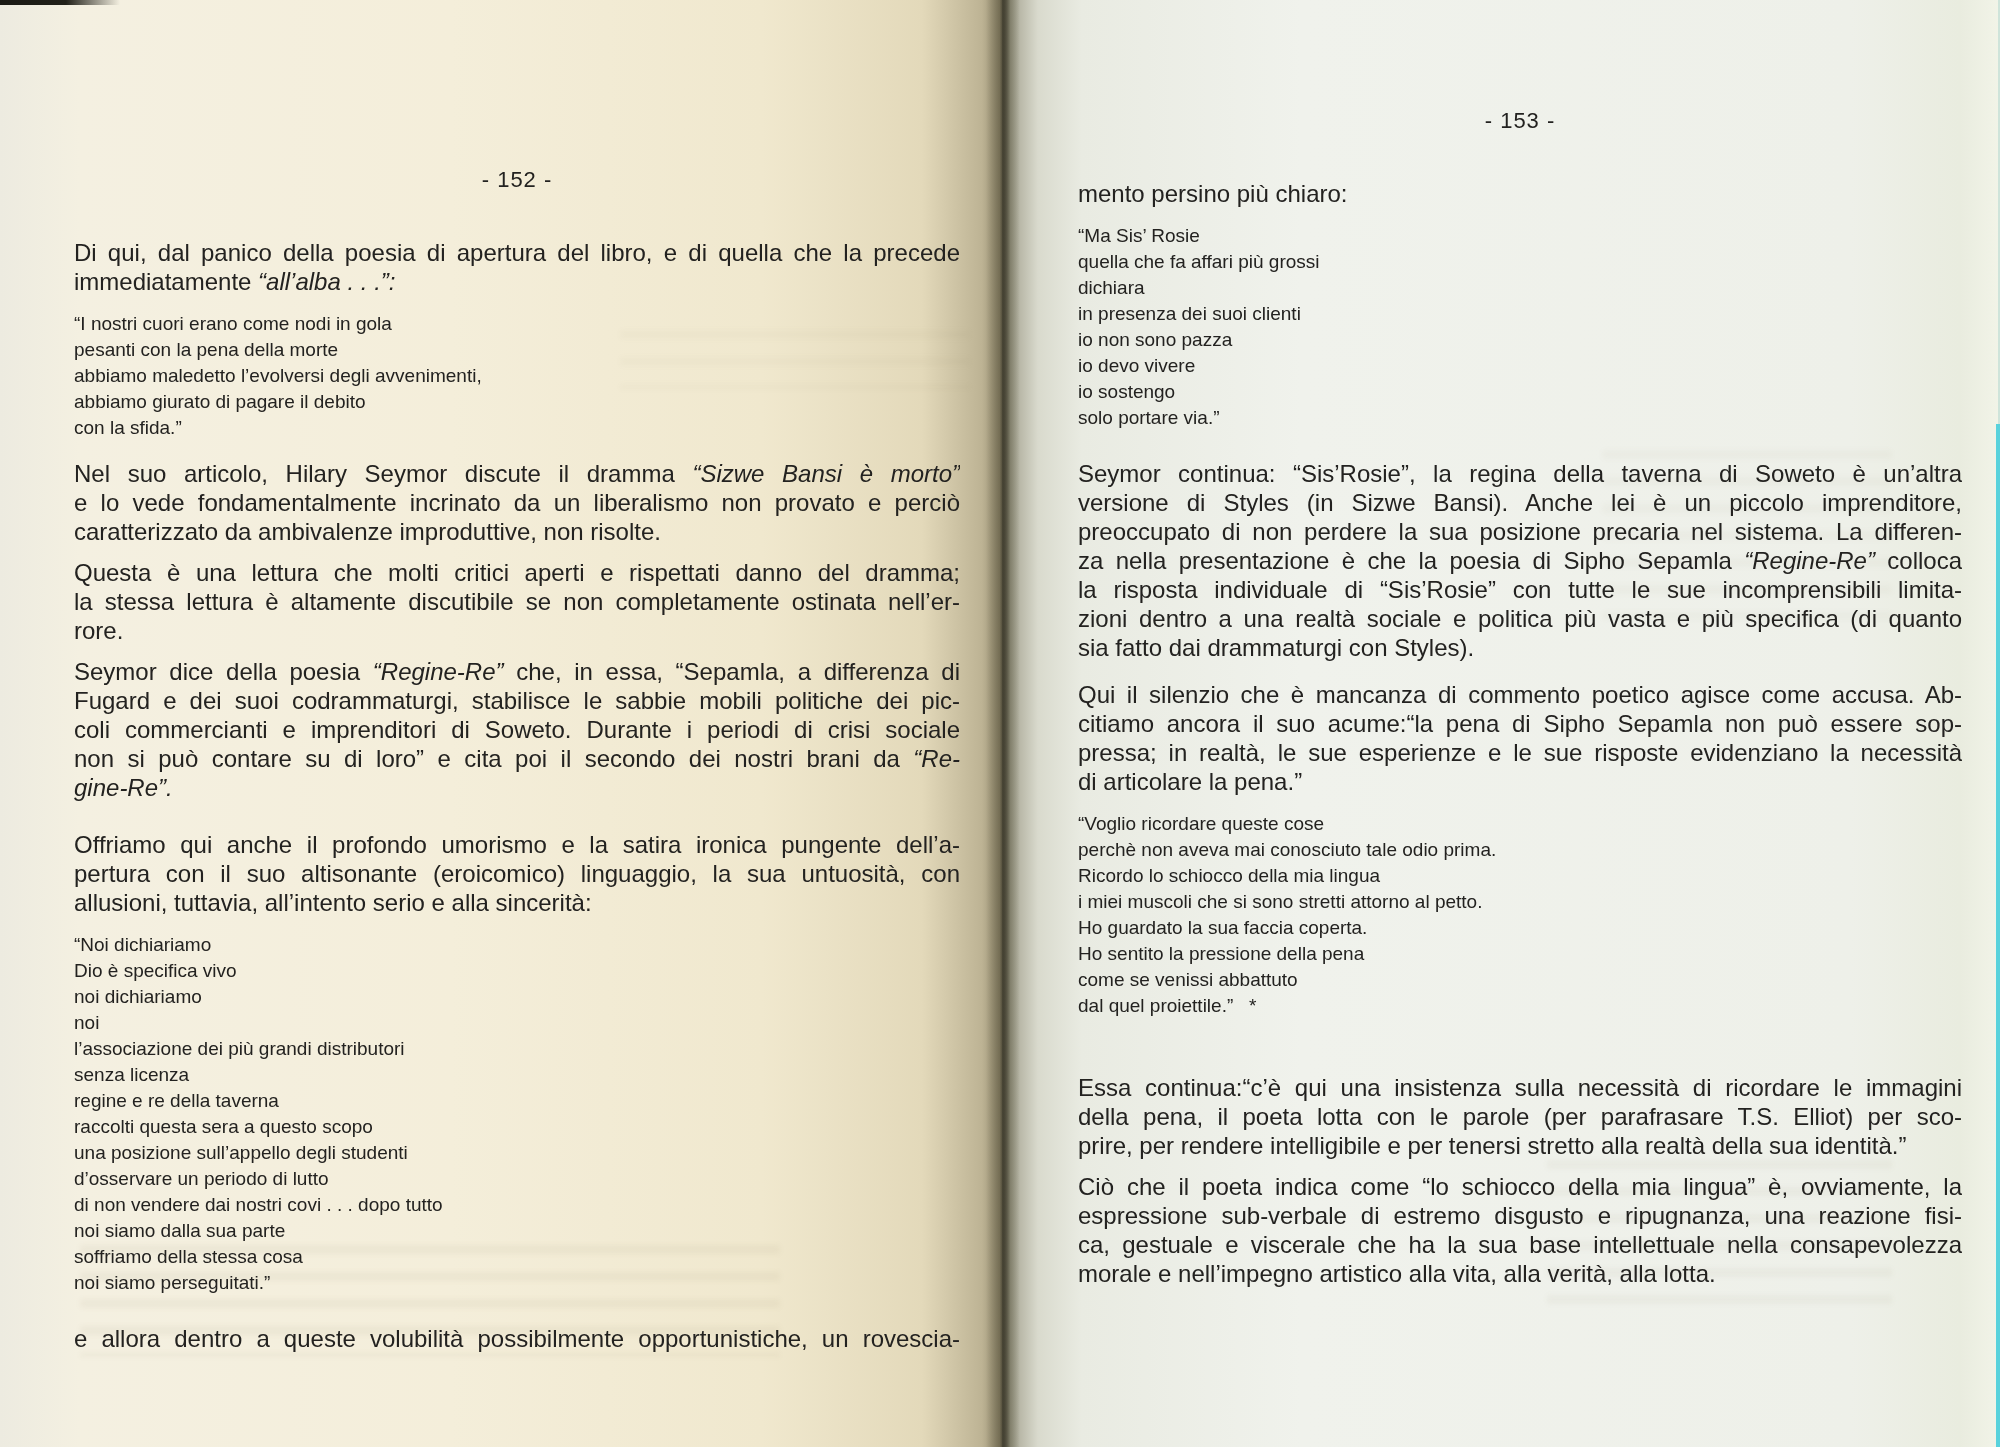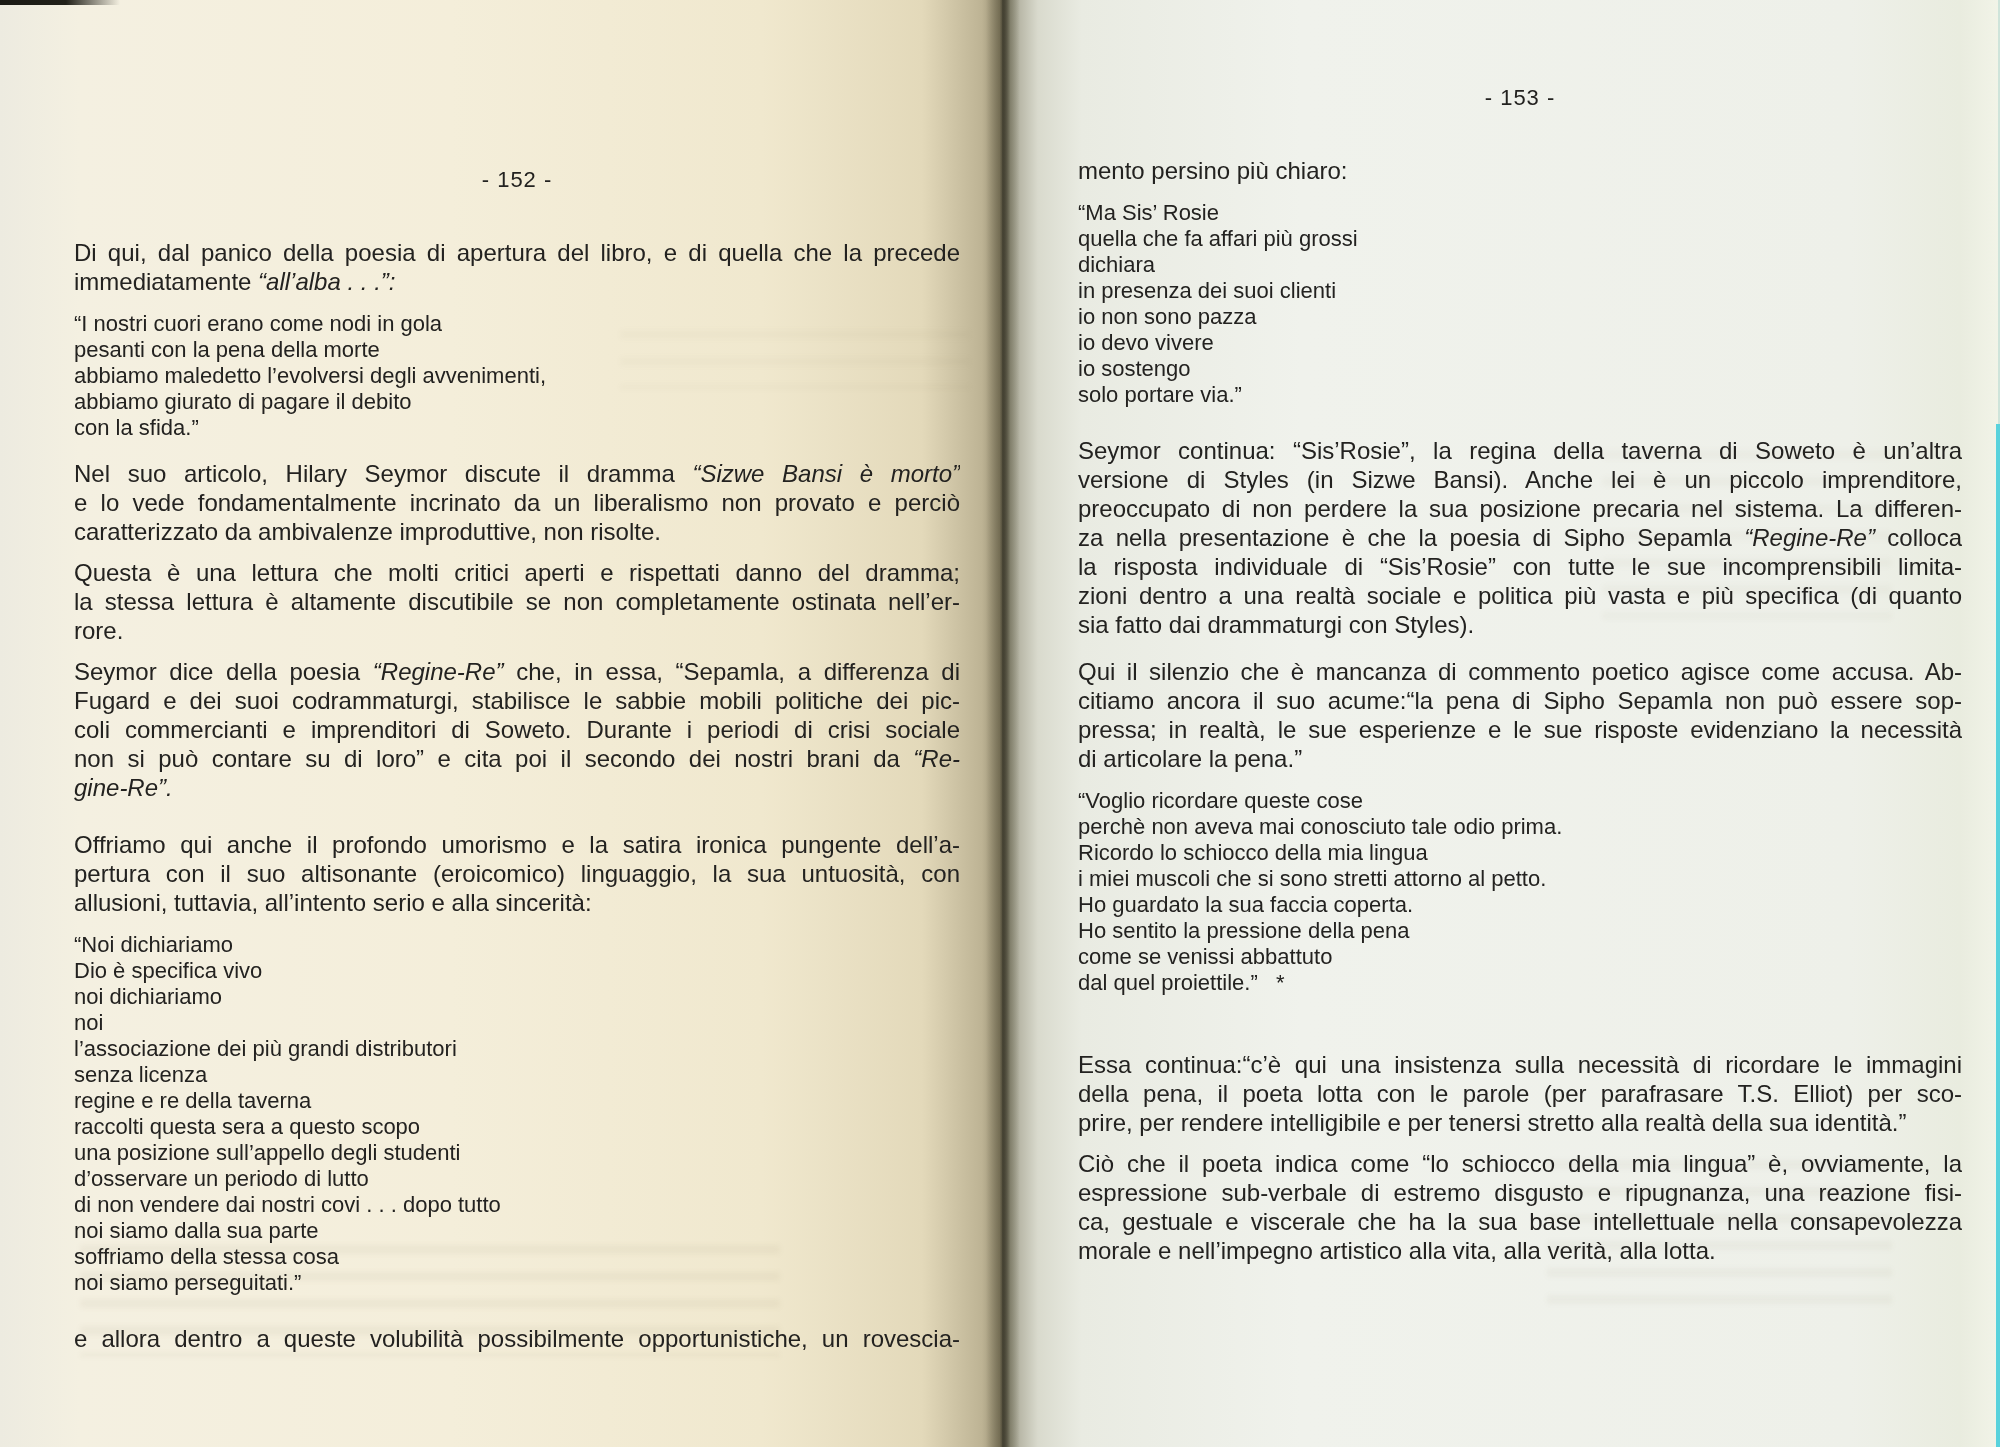--- a/index.html
+++ b/index.html
@@ -12,25 +12,25 @@
   .page-left{
     left:0;width:1002px;
     background:linear-gradient(90deg,#edebe0 0%,#f4f0e1 8%,#f4eeda 45%,#f0e8ce 76%,#e3d9ba 92%,#bdb394 98%,#8c8468 100%);
   }
   .page-right{
     left:1002px;width:998px;
     background:linear-gradient(90deg,#55523e 0%,#8a8872 0.7%,#b9b8a8 1.8%,#d9dacd 3.6%,#e9ebe2 8%,#f0f2ec 30%,#eef0e9 85%,#e9ecdf 96%,#f2f4e8 100%);
   }
   .content{position:absolute;top:0;color:#232220;}
   .content-left{left:74px;width:886px;padding-top:168px;}
-  .content-right{left:76px;width:884px;padding-top:86px;}
+  .content-right{left:76px;width:884px;padding-top:109px;}
 
   .block-pagenum{text-align:center;font-size:22px;line-height:24px;margin-bottom:46px;letter-spacing:1px;}
   .block-para{margin-top:12px;font-size:24px;line-height:29px;}
-  .block-poem{margin-top:15px;font-size:22px;line-height:26px;}
+  .block-poem{margin-top:15px;font-size:19px;line-height:26px;}
   .gap-md{margin-top:18px;}
   .gap-lg{margin-top:28px;}
   .gap-xl{margin-top:54px;}
   .pline{text-align:justify;text-align-last:justify;overflow:hidden;}
   .pline.last{text-align-last:left;}
   .it{font-style:italic;}
 
   .gutter{
     position:absolute;left:986px;top:0;width:34px;height:100%;pointer-events:none;
     background:linear-gradient(90deg,rgba(62,57,38,0) 0%,rgba(62,57,38,.35) 40%,#454233 52%,rgba(90,88,72,.25) 72%,rgba(0,0,0,0) 100%);

